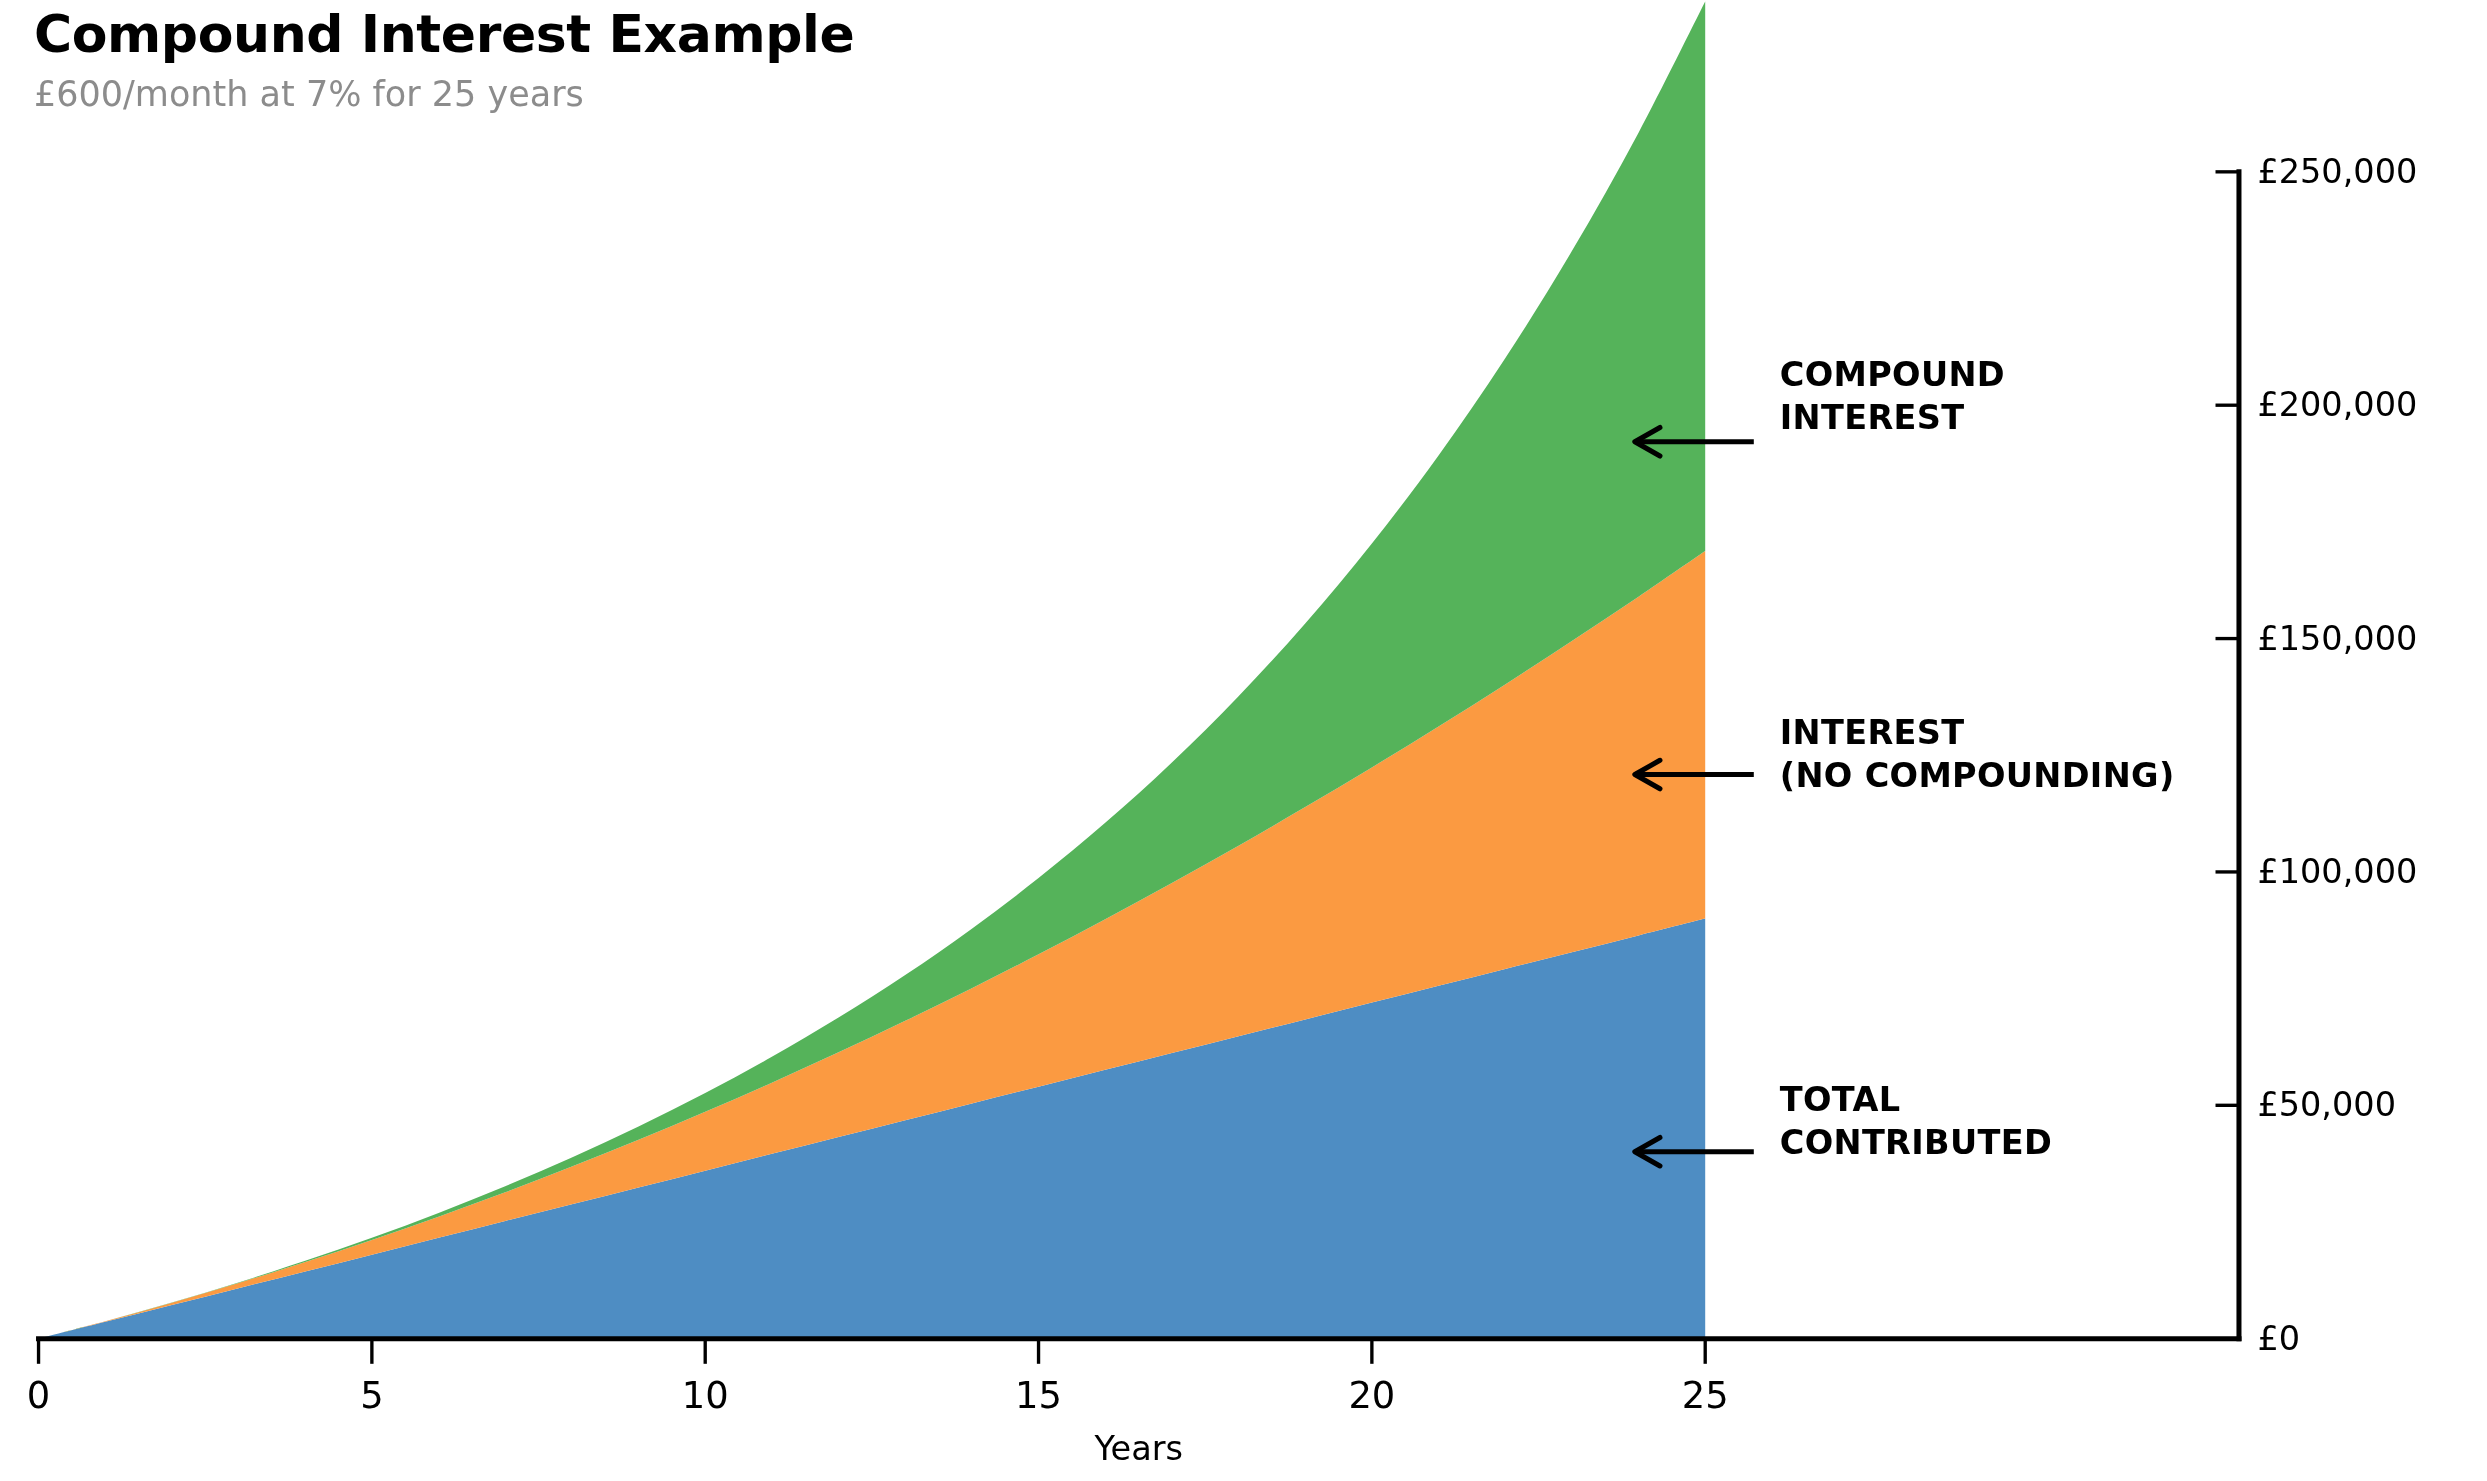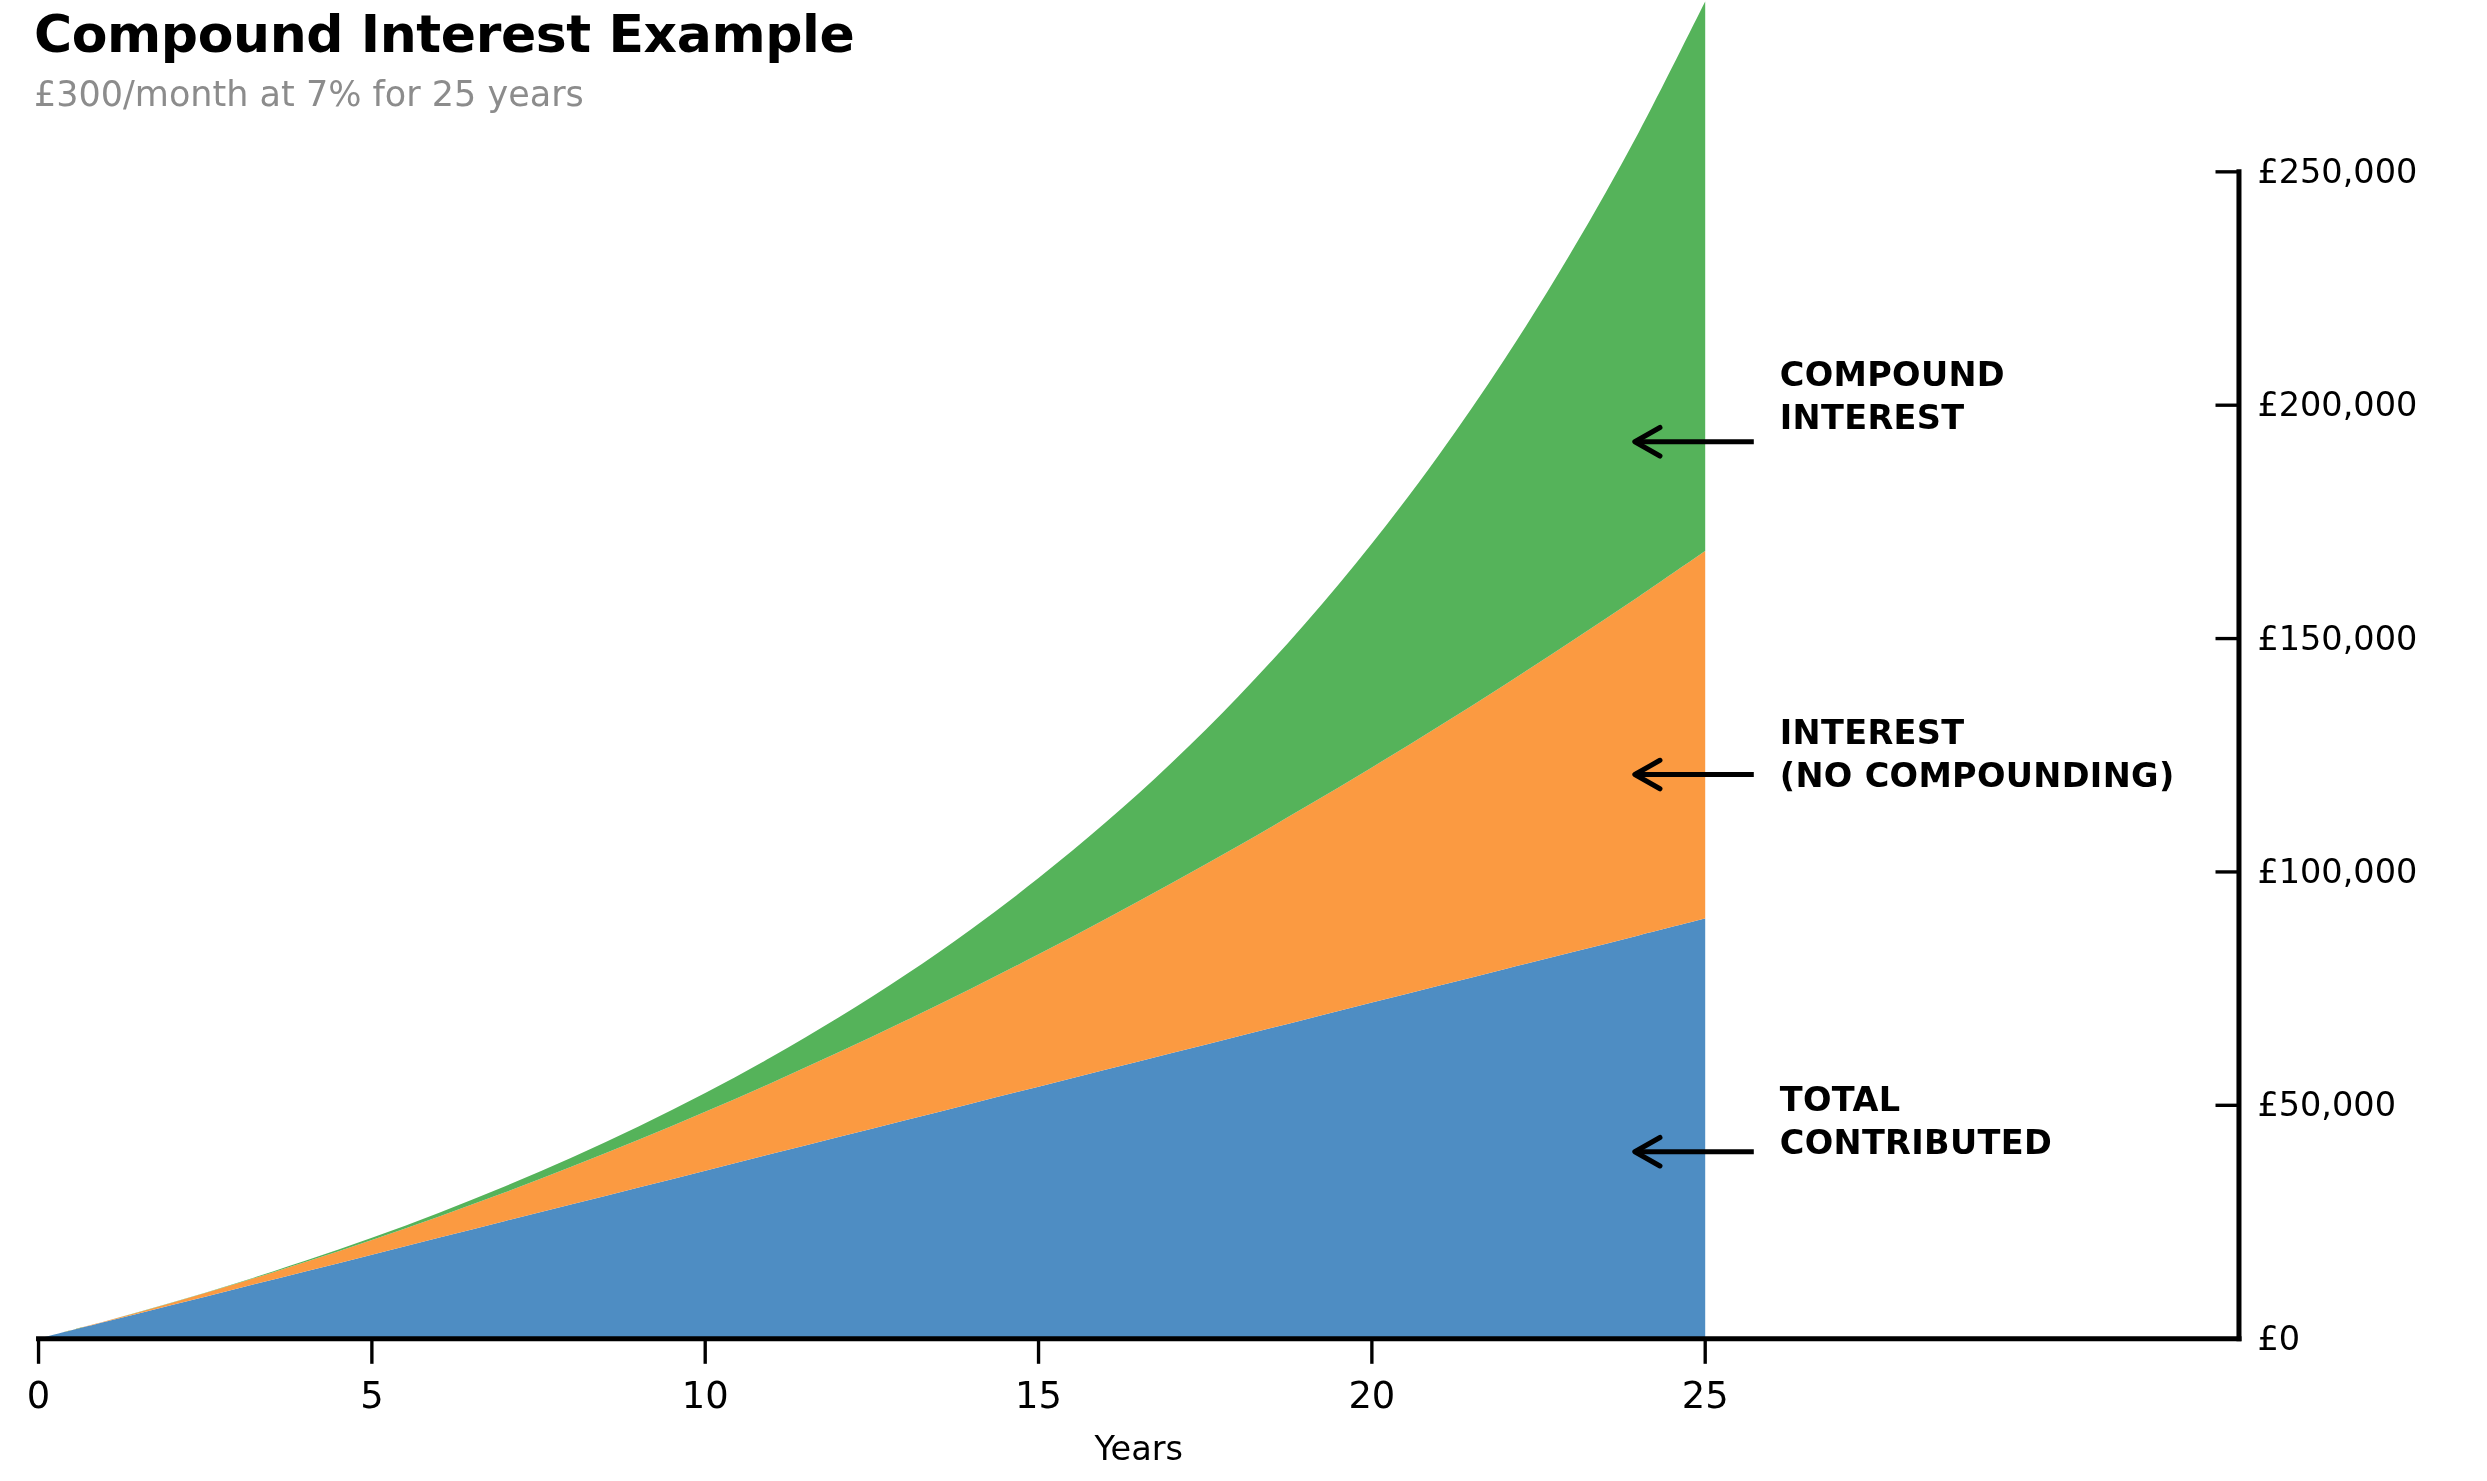--- a/index.html
+++ b/index.html
@@ -109,21 +109,21 @@
     stroke-linejoin: round;
   }
 </style>
 </head>
 <body>
 
 <div id="figure">
 
   <div class="title-block">
     <div class="chart-title">Compound Interest Example</div>
-    <div class="chart-subtitle">£300/month at 7% for 25 years</div>
+    <div class="chart-subtitle">£600/month at 7% for 25 years</div>
   </div>
 
   <svg class="plot" viewBox="0 0 2968 1768" preserveAspectRatio="none">
 
     <g>
       <path id="band-total" d="M 46.00 1597.00 C 59.26 1593.66, 99.04 1583.64, 125.56 1576.96 C 152.08 1570.27, 178.60 1563.59, 205.12 1556.91 C 231.64 1550.23, 258.16 1543.55, 284.68 1536.87 C 311.20 1530.18, 337.72 1523.50, 364.24 1516.82 C 390.76 1510.14, 417.28 1503.46, 443.80 1496.78 C 470.32 1490.09, 496.84 1483.41, 523.36 1476.73 C 549.88 1470.05, 576.40 1463.37, 602.92 1456.69 C 629.44 1450.00, 655.96 1443.32, 682.48 1436.64 C 709.00 1429.96, 735.52 1423.28, 762.04 1416.60 C 788.56 1409.92, 815.08 1403.23, 841.60 1396.55 C 868.12 1389.87, 894.64 1383.19, 921.16 1376.51 C 947.68 1369.83, 974.20 1363.14, 1000.72 1356.46 C 1027.24 1349.78, 1053.76 1343.10, 1080.28 1336.42 C 1106.80 1329.74, 1133.32 1323.05, 1159.84 1316.37 C 1186.36 1309.69, 1212.88 1303.01, 1239.40 1296.33 C 1265.92 1289.65, 1292.44 1282.96, 1318.96 1276.28 C 1345.48 1269.60, 1372.00 1262.92, 1398.52 1256.24 C 1425.04 1249.56, 1451.56 1242.88, 1478.08 1236.19 C 1504.60 1229.51, 1531.12 1222.83, 1557.64 1216.15 C 1584.16 1209.47, 1610.68 1202.79, 1637.20 1196.10 C 1663.72 1189.42, 1690.24 1182.74, 1716.76 1176.06 C 1743.28 1169.38, 1769.80 1162.70, 1796.32 1156.01 C 1822.84 1149.33, 1849.36 1142.65, 1875.88 1135.97 C 1902.40 1129.29, 1928.92 1122.61, 1955.44 1115.92 C 1981.96 1109.24, 2021.74 1099.22, 2035.00 1095.88 L 2035.00 1597.00 C 2021.74 1597.00, 1981.96 1597.00, 1955.44 1597.00 C 1928.92 1597.00, 1902.40 1597.00, 1875.88 1597.00 C 1849.36 1597.00, 1822.84 1597.00, 1796.32 1597.00 C 1769.80 1597.00, 1743.28 1597.00, 1716.76 1597.00 C 1690.24 1597.00, 1663.72 1597.00, 1637.20 1597.00 C 1610.68 1597.00, 1584.16 1597.00, 1557.64 1597.00 C 1531.12 1597.00, 1504.60 1597.00, 1478.08 1597.00 C 1451.56 1597.00, 1425.04 1597.00, 1398.52 1597.00 C 1372.00 1597.00, 1345.48 1597.00, 1318.96 1597.00 C 1292.44 1597.00, 1265.92 1597.00, 1239.40 1597.00 C 1212.88 1597.00, 1186.36 1597.00, 1159.84 1597.00 C 1133.32 1597.00, 1106.80 1597.00, 1080.28 1597.00 C 1053.76 1597.00, 1027.24 1597.00, 1000.72 1597.00 C 974.20 1597.00, 947.68 1597.00, 921.16 1597.00 C 894.64 1597.00, 868.12 1597.00, 841.60 1597.00 C 815.08 1597.00, 788.56 1597.00, 762.04 1597.00 C 735.52 1597.00, 709.00 1597.00, 682.48 1597.00 C 655.96 1597.00, 629.44 1597.00, 602.92 1597.00 C 576.40 1597.00, 549.88 1597.00, 523.36 1597.00 C 496.84 1597.00, 470.32 1597.00, 443.80 1597.00 C 417.28 1597.00, 390.76 1597.00, 364.24 1597.00 C 337.72 1597.00, 311.20 1597.00, 284.68 1597.00 C 258.16 1597.00, 231.64 1597.00, 205.12 1597.00 C 178.60 1597.00, 152.08 1597.00, 125.56 1597.00 C 99.04 1597.00, 59.26 1597.00, 46.00 1597.00 Z" fill="#4e8dc3"></path>
       <path id="band-simple" d="M 46.00 1597.00 C 59.26 1593.54, 99.04 1583.40, 125.56 1576.25 C 152.08 1569.10, 178.60 1561.72, 205.12 1554.10 C 231.64 1546.49, 258.16 1538.64, 284.68 1530.55 C 311.20 1522.47, 337.72 1514.15, 364.24 1505.60 C 390.76 1497.04, 417.28 1488.26, 443.80 1479.24 C 470.32 1470.22, 496.84 1460.96, 523.36 1451.47 C 549.88 1441.99, 576.40 1432.27, 602.92 1422.31 C 629.44 1412.35, 655.96 1402.16, 682.48 1391.74 C 709.00 1381.32, 735.52 1370.66, 762.04 1359.77 C 788.56 1348.88, 815.08 1337.75, 841.60 1326.40 C 868.12 1315.04, 894.64 1303.44, 921.16 1291.62 C 947.68 1279.79, 974.20 1267.73, 1000.72 1255.44 C 1027.24 1243.14, 1053.76 1230.61, 1080.28 1217.85 C 1106.80 1205.09, 1133.32 1192.10, 1159.84 1178.87 C 1186.36 1165.64, 1212.88 1152.17, 1239.40 1138.48 C 1265.92 1124.78, 1292.44 1110.85, 1318.96 1096.68 C 1345.48 1082.52, 1372.00 1068.12, 1398.52 1053.49 C 1425.04 1038.85, 1451.56 1023.99, 1478.08 1008.89 C 1504.60 993.79, 1531.12 978.45, 1557.64 962.88 C 1584.16 947.31, 1610.68 931.51, 1637.20 915.48 C 1663.72 899.44, 1690.24 883.17, 1716.76 866.67 C 1743.28 850.16, 1769.80 833.43, 1796.32 816.46 C 1822.84 799.48, 1849.36 782.28, 1875.88 764.84 C 1902.40 747.40, 1928.92 729.73, 1955.44 711.82 C 1981.96 693.91, 2021.74 666.47, 2035.00 657.40 L 2035.00 1095.88 C 2021.74 1099.22, 1981.96 1109.24, 1955.44 1115.92 C 1928.92 1122.61, 1902.40 1129.29, 1875.88 1135.97 C 1849.36 1142.65, 1822.84 1149.33, 1796.32 1156.01 C 1769.80 1162.70, 1743.28 1169.38, 1716.76 1176.06 C 1690.24 1182.74, 1663.72 1189.42, 1637.20 1196.10 C 1610.68 1202.79, 1584.16 1209.47, 1557.64 1216.15 C 1531.12 1222.83, 1504.60 1229.51, 1478.08 1236.19 C 1451.56 1242.88, 1425.04 1249.56, 1398.52 1256.24 C 1372.00 1262.92, 1345.48 1269.60, 1318.96 1276.28 C 1292.44 1282.96, 1265.92 1289.65, 1239.40 1296.33 C 1212.88 1303.01, 1186.36 1309.69, 1159.84 1316.37 C 1133.32 1323.05, 1106.80 1329.74, 1080.28 1336.42 C 1053.76 1343.10, 1027.24 1349.78, 1000.72 1356.46 C 974.20 1363.14, 947.68 1369.83, 921.16 1376.51 C 894.64 1383.19, 868.12 1389.87, 841.60 1396.55 C 815.08 1403.23, 788.56 1409.92, 762.04 1416.60 C 735.52 1423.28, 709.00 1429.96, 682.48 1436.64 C 655.96 1443.32, 629.44 1450.00, 602.92 1456.69 C 576.40 1463.37, 549.88 1470.05, 523.36 1476.73 C 496.84 1483.41, 470.32 1490.09, 443.80 1496.78 C 417.28 1503.46, 390.76 1510.14, 364.24 1516.82 C 337.72 1523.50, 311.20 1530.18, 284.68 1536.87 C 258.16 1543.55, 231.64 1550.23, 205.12 1556.91 C 178.60 1563.59, 152.08 1570.27, 125.56 1576.96 C 99.04 1583.64, 59.26 1593.66, 46.00 1597.00 Z" fill="#fb9a41"></path>
       <path id="band-compound" d="M 46.00 1597.00 C 59.26 1593.53, 99.04 1583.40, 125.56 1576.21 C 152.08 1569.02, 178.60 1561.60, 205.12 1553.88 C 231.64 1546.17, 258.16 1538.19, 284.68 1529.91 C 311.20 1521.63, 337.72 1513.09, 364.24 1504.20 C 390.76 1495.32, 417.28 1486.15, 443.80 1476.61 C 470.32 1467.08, 496.84 1457.23, 523.36 1446.99 C 549.88 1436.74, 576.40 1426.16, 602.92 1415.14 C 629.44 1404.12, 655.96 1392.73, 682.48 1380.86 C 709.00 1368.98, 735.52 1356.71, 762.04 1343.90 C 788.56 1331.08, 815.08 1317.83, 841.60 1303.98 C 868.12 1290.14, 894.64 1275.80, 921.16 1260.80 C 947.68 1245.81, 974.20 1230.27, 1000.72 1214.00 C 1027.24 1197.73, 1053.76 1180.86, 1080.28 1163.17 C 1106.80 1145.48, 1133.32 1127.13, 1159.84 1107.86 C 1186.36 1088.59, 1212.88 1068.58, 1239.40 1047.55 C 1265.92 1026.52, 1292.44 1004.67, 1318.96 981.67 C 1345.48 958.68, 1372.00 934.77, 1398.52 909.59 C 1425.04 884.40, 1451.56 858.20, 1478.08 830.56 C 1504.60 802.93, 1531.12 774.17, 1557.64 743.80 C 1584.16 713.44, 1610.68 681.80, 1637.20 648.39 C 1663.72 614.98, 1690.24 580.14, 1716.76 543.32 C 1743.28 506.50, 1769.80 468.09, 1796.32 427.46 C 1822.84 386.84, 1849.36 344.44, 1875.88 299.57 C 1902.40 254.69, 1928.92 207.84, 1955.44 158.22 C 1981.96 108.60, 2021.74 27.92, 2035.00 1.86 L 2035.00 657.40 C 2021.74 666.47, 1981.96 693.91, 1955.44 711.82 C 1928.92 729.73, 1902.40 747.40, 1875.88 764.84 C 1849.36 782.28, 1822.84 799.48, 1796.32 816.46 C 1769.80 833.43, 1743.28 850.16, 1716.76 866.67 C 1690.24 883.17, 1663.72 899.44, 1637.20 915.48 C 1610.68 931.51, 1584.16 947.31, 1557.64 962.88 C 1531.12 978.45, 1504.60 993.79, 1478.08 1008.89 C 1451.56 1023.99, 1425.04 1038.85, 1398.52 1053.49 C 1372.00 1068.12, 1345.48 1082.52, 1318.96 1096.68 C 1292.44 1110.85, 1265.92 1124.78, 1239.40 1138.48 C 1212.88 1152.17, 1186.36 1165.64, 1159.84 1178.87 C 1133.32 1192.10, 1106.80 1205.09, 1080.28 1217.85 C 1053.76 1230.61, 1027.24 1243.14, 1000.72 1255.44 C 974.20 1267.73, 947.68 1279.79, 921.16 1291.62 C 894.64 1303.44, 868.12 1315.04, 841.60 1326.40 C 815.08 1337.75, 788.56 1348.88, 762.04 1359.77 C 735.52 1370.66, 709.00 1381.32, 682.48 1391.74 C 655.96 1402.16, 629.44 1412.35, 602.92 1422.31 C 576.40 1432.27, 549.88 1441.99, 523.36 1451.47 C 496.84 1460.96, 470.32 1470.22, 443.80 1479.24 C 417.28 1488.26, 390.76 1497.04, 364.24 1505.60 C 337.72 1514.15, 311.20 1522.47, 284.68 1530.55 C 258.16 1538.64, 231.64 1546.49, 205.12 1554.10 C 178.60 1561.72, 152.08 1569.10, 125.56 1576.25 C 99.04 1583.40, 59.26 1593.54, 46.00 1597.00 Z" fill="#55b35a"></path>
     </g>
 

